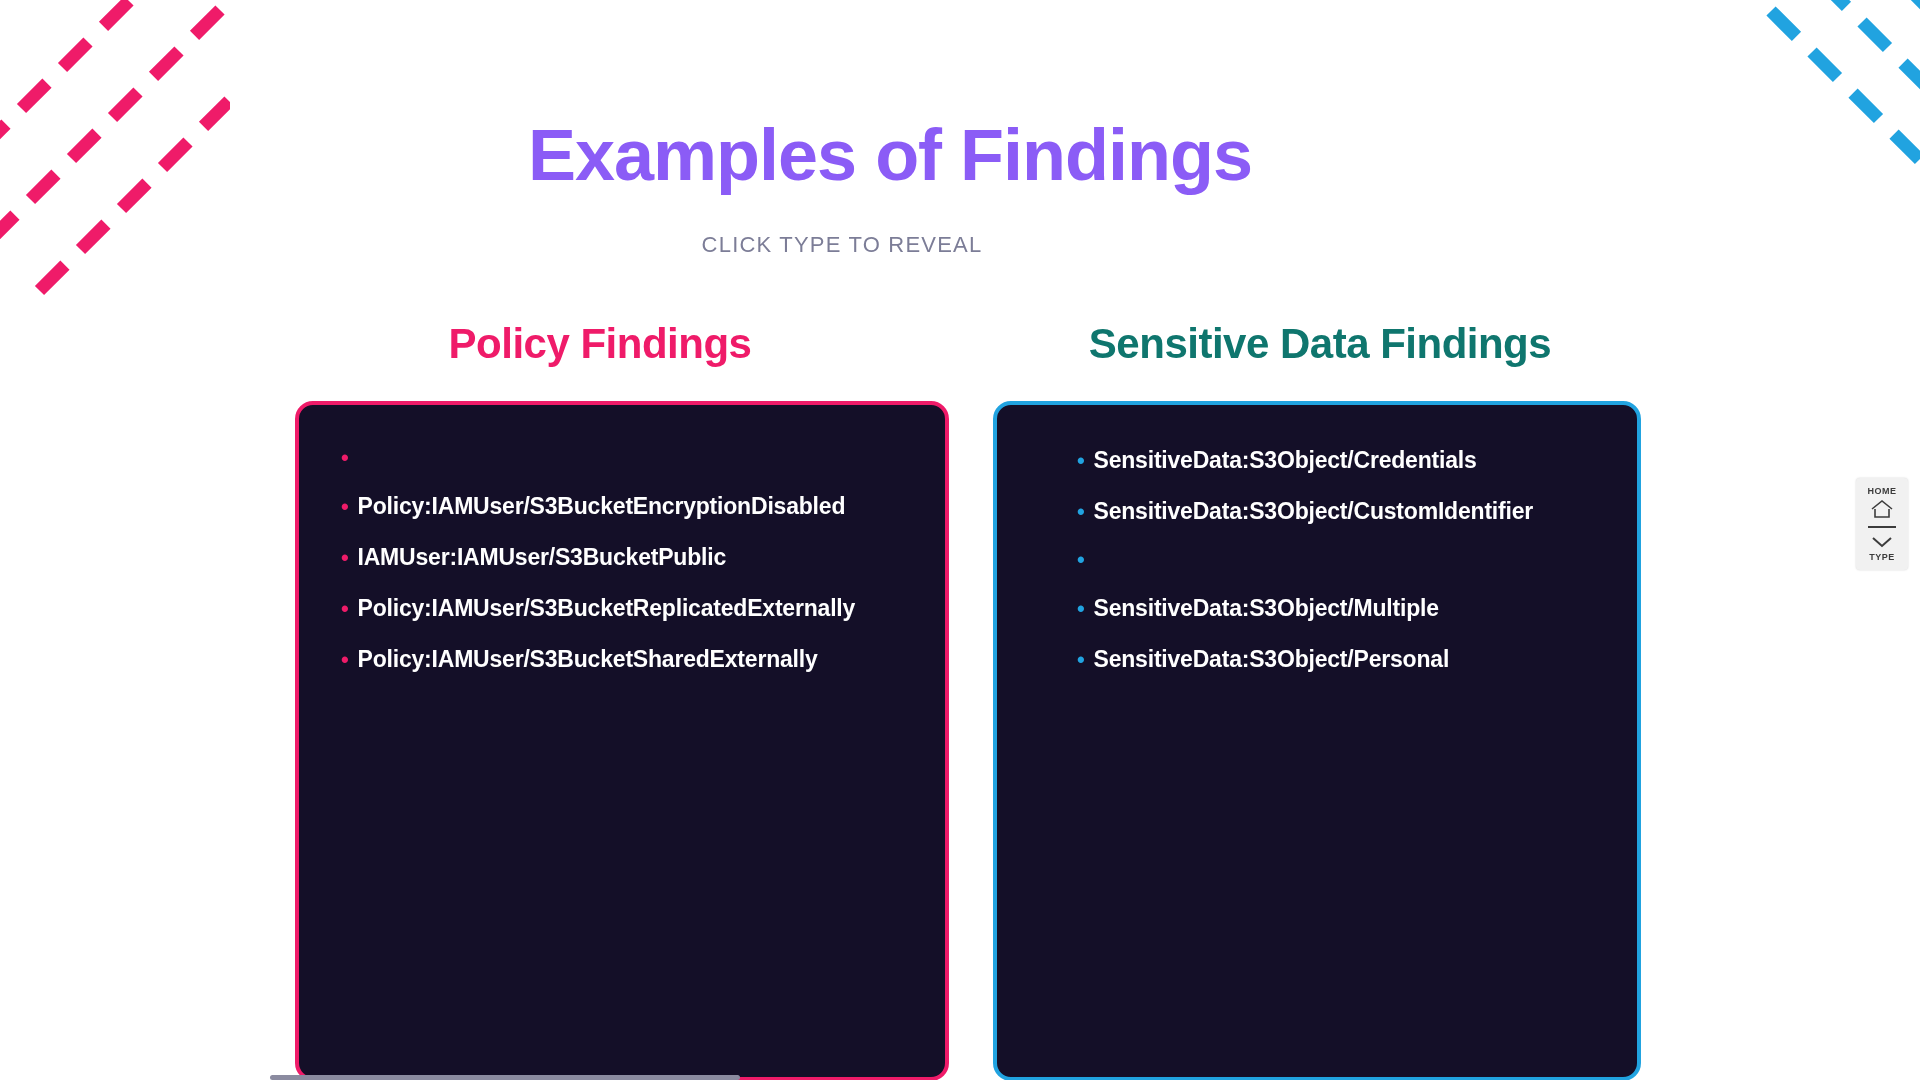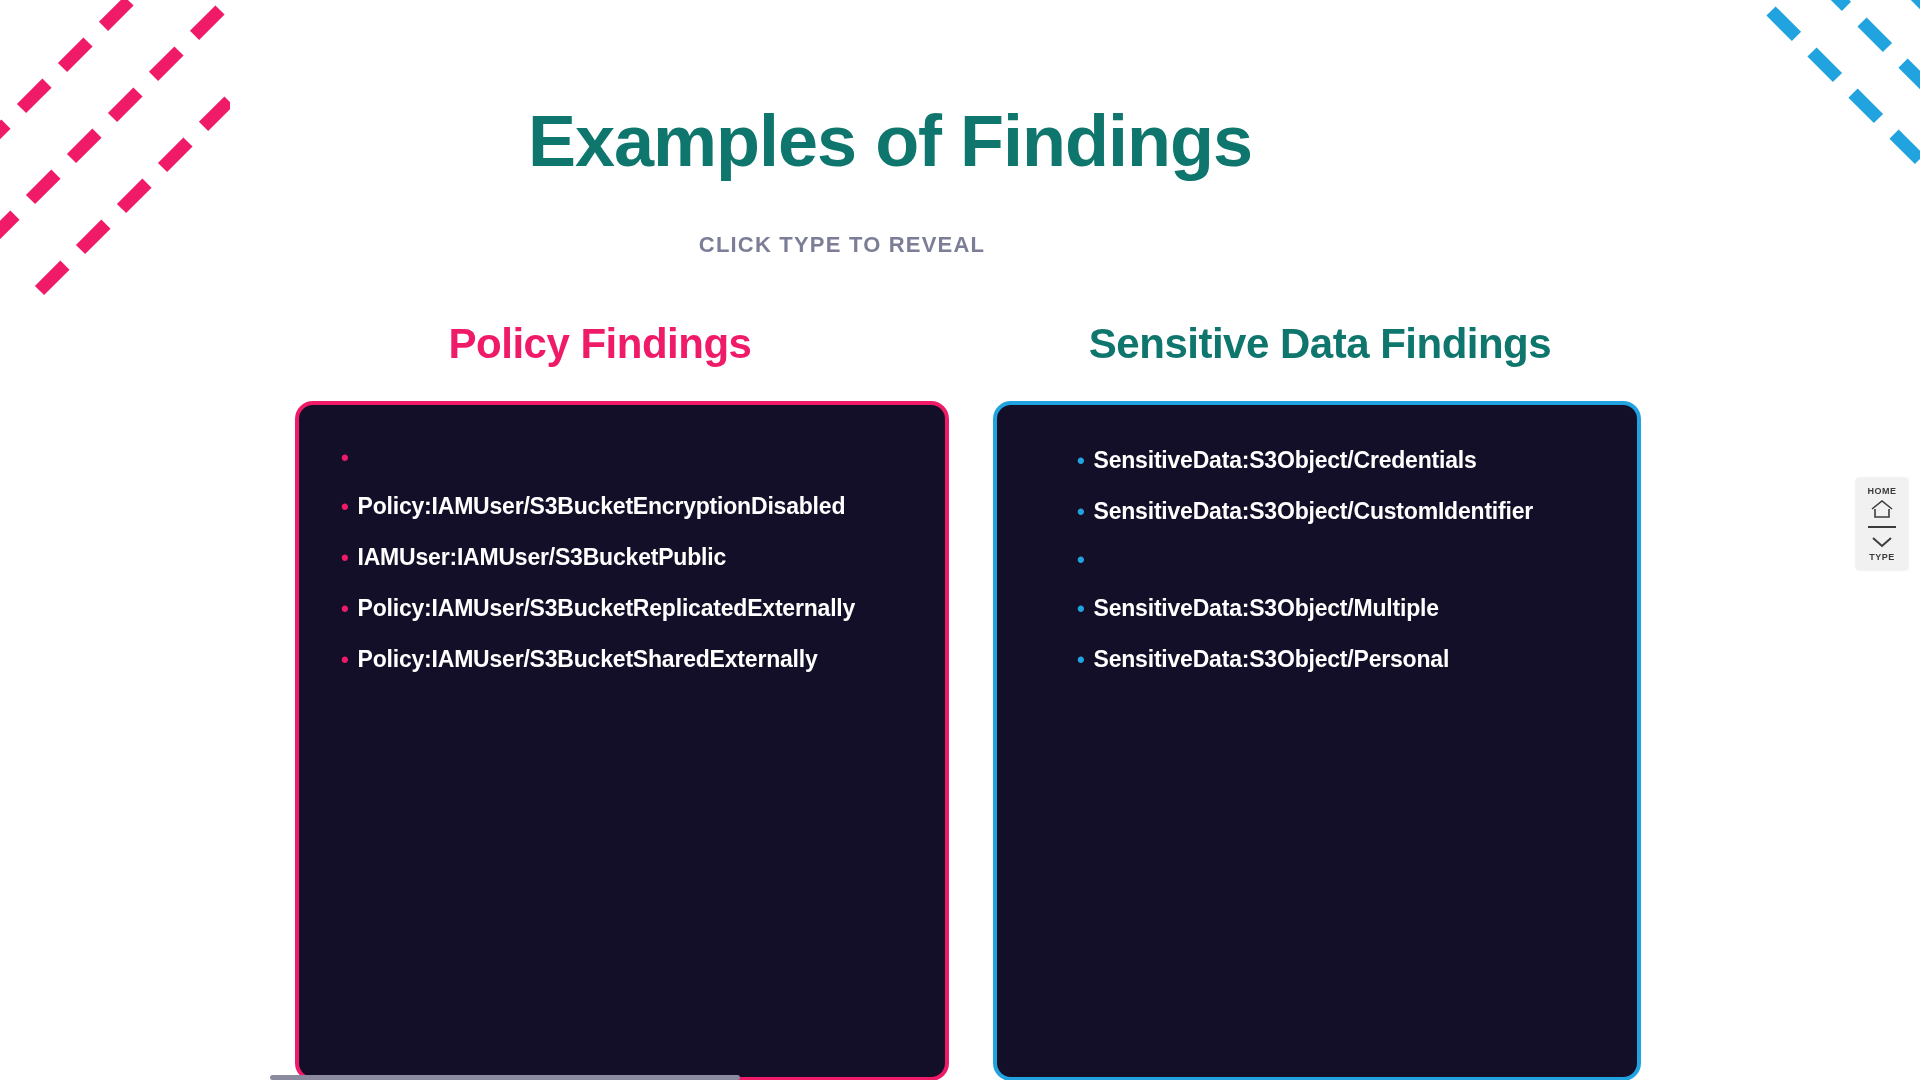--- a/index.html
+++ b/index.html
@@ -19,38 +19,38 @@
   }
 
   
   .deco { position: absolute; top: 0; pointer-events: none; }
   .deco-left  { left: -30px; }
   .deco-right { right: -20px; }
 
   
   .title {
     position: absolute;
-    top: 104px;
+    top: 118px;
     left: 0;
     width: 1780px;
     text-align: center;
     font-size: 72px;
     font-weight: bold;
     letter-spacing: -1px;
-    color: #0f766e;
+    color: #8b5cf6;
     line-height: 1.05;
   }
   .subtitle {
     position: absolute;
     top: 232px;
     left: 0;
     width: 1684px;
     text-align: center;
     font-size: 22px;
-    font-weight: bold;
+    font-weight: normal;
     letter-spacing: 1.2px;
     color: #7c7d97;
   }
 
   
   .columns {
     position: absolute;
     top: 320px;
     left: 0;
     width: 1920px;

